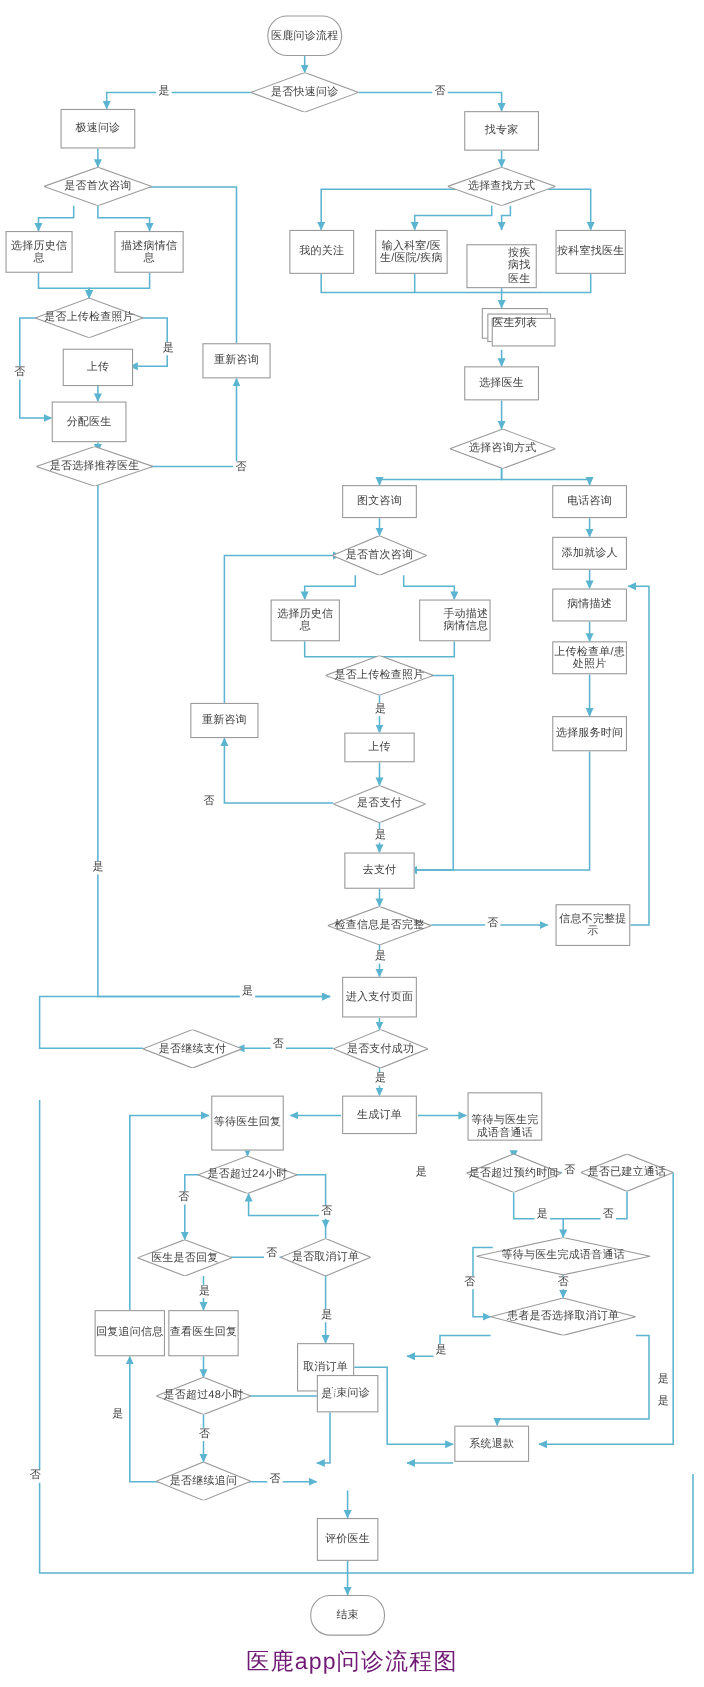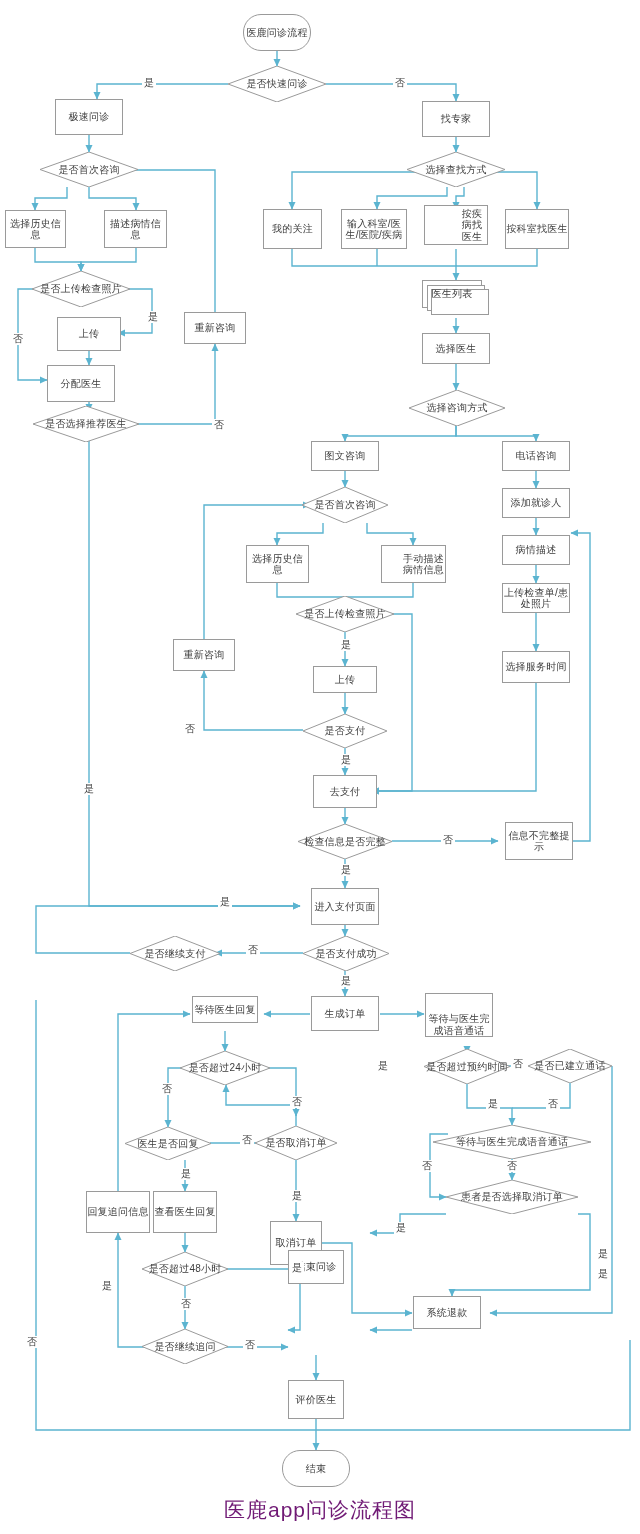--- a/index.html
+++ b/index.html
@@ -238,29 +238,29 @@
   </div>
 
   <div class="node rect" style="left:263px;top:209px;width:59px;height:40px;">
     <span>我的关注</span>
   </div>
 
   <div class="node rect" style="left:341px;top:209px;width:66px;height:40px;">
     <span>输入科室/医生/医院/疾病</span>
   </div>
 
-  <div class="node rect" style="left:424px;top:205px;width:64px;height:40px;padding-left:32px;">
+  <div class="node rect" style="left:424px;top:222px;width:64px;height:40px;padding-left:32px;">
     <span>按疾病找医生</span>
   </div>
 
   <div class="node rect" style="left:505px;top:209px;width:64px;height:40px;">
     <span>按科室找医生</span>
   </div>
 
-  <div class="node stack" style="left:422px;top:280px;width:60px;height:28px;z-index:3;">
+  <div class="node stack" style="left:438px;top:280px;width:60px;height:28px;z-index:3;">
     <span>医生列表</span>
   </div>
 
   <div class="node rect" style="left:422px;top:333px;width:68px;height:31px;">
     <span>选择医生</span>
   </div>
 
   <div class="node diamond" style="left:32px;top:271px;width:98px;height:36px;">
     <svg class="dshape" viewBox="0 0 98 36" preserveAspectRatio="none">
       <polygon points="49,0 98,18 49,36 0,18" fill="#fff" stroke="#9a9a9a" stroke-width="1"></polygon>
@@ -385,21 +385,21 @@
     <svg class="dshape" viewBox="0 0 86 35" preserveAspectRatio="none">
       <polygon points="43,0 86,17.5 43,35 0,17.5" fill="#fff" stroke="#9a9a9a" stroke-width="1"></polygon>
       </svg>
     <span class="dtext">是否支付成功</span>
   </div>
 
   <div class="node rect" style="left:311px;top:996px;width:68px;height:35px;">
     <span>生成订单</span>
   </div>
 
-  <div class="node rect" style="left:192px;top:996px;width:66px;height:27px;">
+  <div class="node rect" style="left:192px;top:996px;width:66px;height:50px;">
     <span>等待医生回复</span>
   </div>
 
   <div class="node rect" style="left:425px;top:993px;width:68px;height:44px;align-items:flex-end;">
     <span>等待与医生完成语音通话</span>
   </div>
 
   <div class="node diamond" style="left:180px;top:1051px;width:90px;height:34px;">
     <svg class="dshape" viewBox="0 0 90 34" preserveAspectRatio="none">
       <polygon points="45,0 90,17 45,34 0,17" fill="#fff" stroke="#9a9a9a" stroke-width="1"></polygon>

